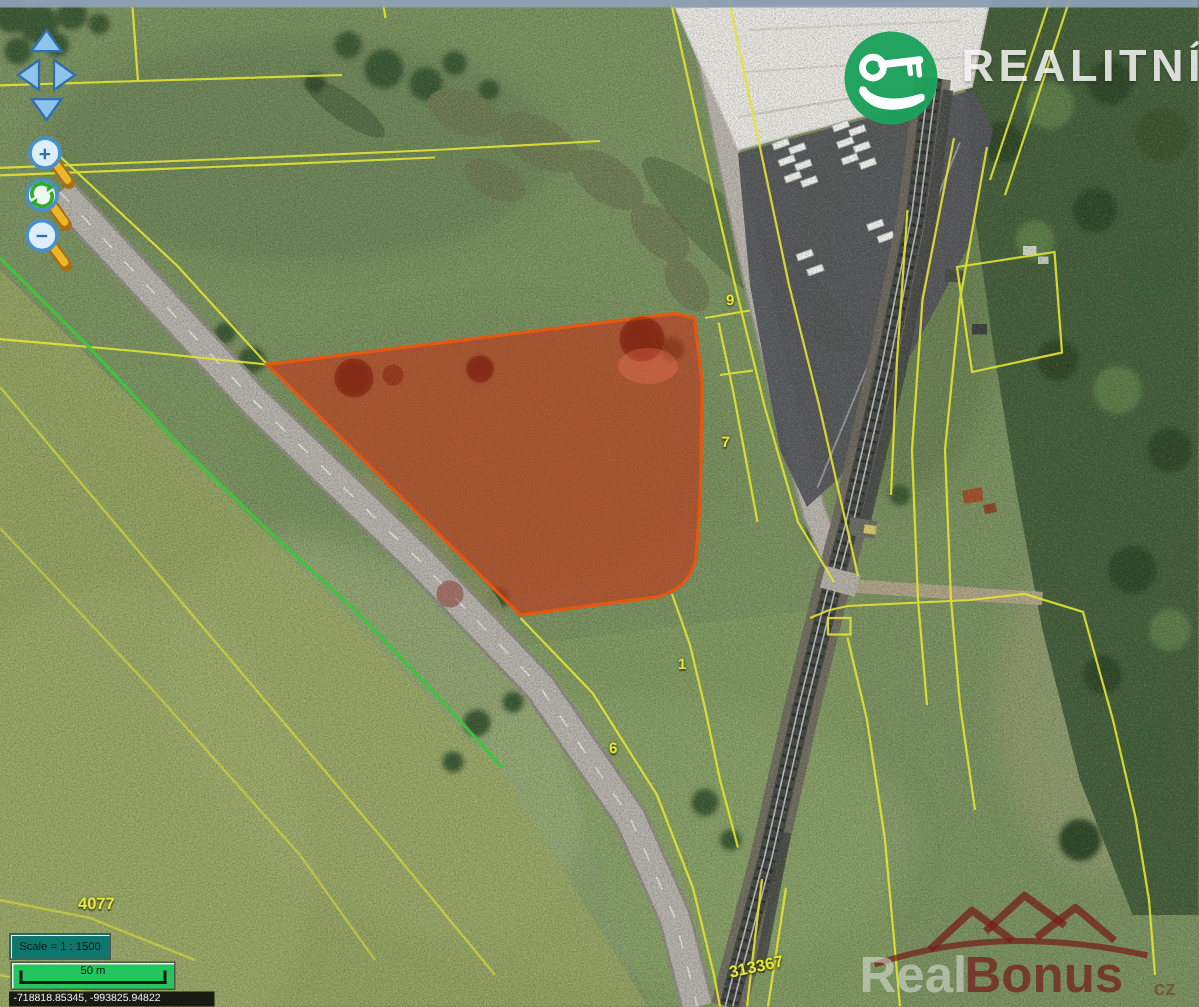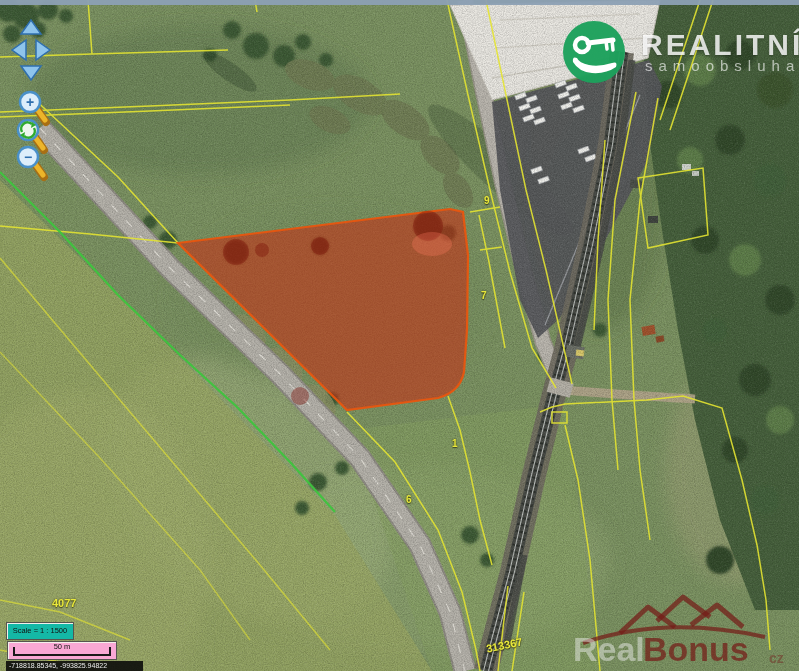--- a/index.html
+++ b/index.html
@@ -13,25 +13,25 @@
           font-size:10px;line-height:1;white-space:nowrap;}
   .plabel.big{font-size:11px;}
   .plabel.rot{transform:rotate(-12deg);}
   
   .brand-title{position:absolute;left:641px;top:28px;font-size:30px;font-weight:800;
                letter-spacing:3px;color:rgba(255,255,255,.82);text-shadow:0 1px 2px rgba(0,0,0,.25);}
   .brand-sub{position:absolute;left:645px;top:57px;font-size:15px;font-weight:400;
              letter-spacing:6px;color:rgba(255,255,255,.62);}
   
   .scalebox{position:absolute;left:6px;top:622px;width:66px;height:16px;
-            background:#14b8a6;border:1px solid #55554f;
+            background:#0f766e;border:1px solid #55554f;
             box-shadow:inset 1px 1px 0 #f3f0ea;color:#111;
             font-size:7.5px;line-height:16px;text-align:center;white-space:nowrap;}
   .scalebar{position:absolute;left:7px;top:641px;width:108px;height:17px;
-            background:#f9a8d4;border:1px solid #55554f;
+            background:#22c55e;border:1px solid #55554f;
             box-shadow:inset 1px 1px 0 #f3f0ea;color:#111;}
   .scalebar .lbl{position:absolute;left:0;right:0;top:1px;text-align:center;
                  font-size:7.5px;line-height:8px;}
   .scalebar .bracket{position:absolute;left:5px;top:5px;width:94px;height:7px;
                      border-left:2px solid #1a1a1a;border-right:2px solid #1a1a1a;
                      border-bottom:2px solid #1a1a1a;}
   .coordbar{position:absolute;left:6px;top:661px;width:134px;height:10px;
             background:rgba(8,8,8,.88);color:#ececec;font-size:7px;
             line-height:10px;padding-left:3px;white-space:nowrap;}
   
@@ -314,21 +314,20 @@
     <circle cx="33" cy="33" r="31" fill="#1da15c" opacity=".97"></circle>
     <g>
       <circle cx="21" cy="26" r="7" fill="none" stroke="#fff" stroke-width="4.5"></circle>
       <line x1="27" y1="24" x2="52" y2="21" stroke="#fff" stroke-width="5" stroke-linecap="round"></line>
       <line x1="45" y1="22" x2="46" y2="30" stroke="#fff" stroke-width="3.5" stroke-linecap="round"></line>
       <line x1="51" y1="21" x2="52" y2="31" stroke="#fff" stroke-width="3.5" stroke-linecap="round"></line>
       <path d="M12,43 Q18,53 31,54 Q45,55 55,48 Q57,42 51,44 Q38,48 28,46 Q18,44 16,39 Q11,37 12,43 Z" fill="#fff"></path>
     </g>
   </svg>
   <div class="brand-title">REALITNÍ</div>
-  <div class="brand-sub">samoobsluha</div>
 
   <div class="scalebox">Scale = 1 : 1500</div>
   <div class="scalebar">
     <div class="lbl">50 m</div>
     <div class="bracket"></div>
   </div>
   <div class="coordbar">-718818.85345, -993825.94822</div>
 
   <svg class="overlay" style="left:565px;top:585px;" width="234" height="86" viewBox="0 0 234 86">
     <g fill="none" stroke="rgba(116,28,24,.72)" stroke-width="5" stroke-linejoin="round">

